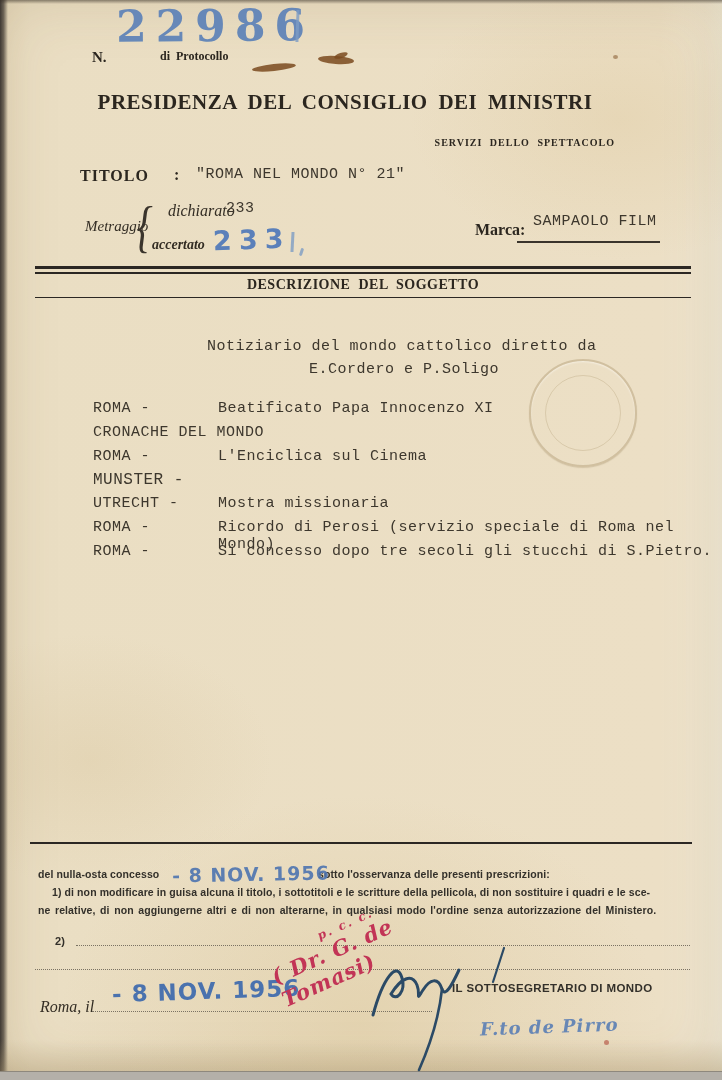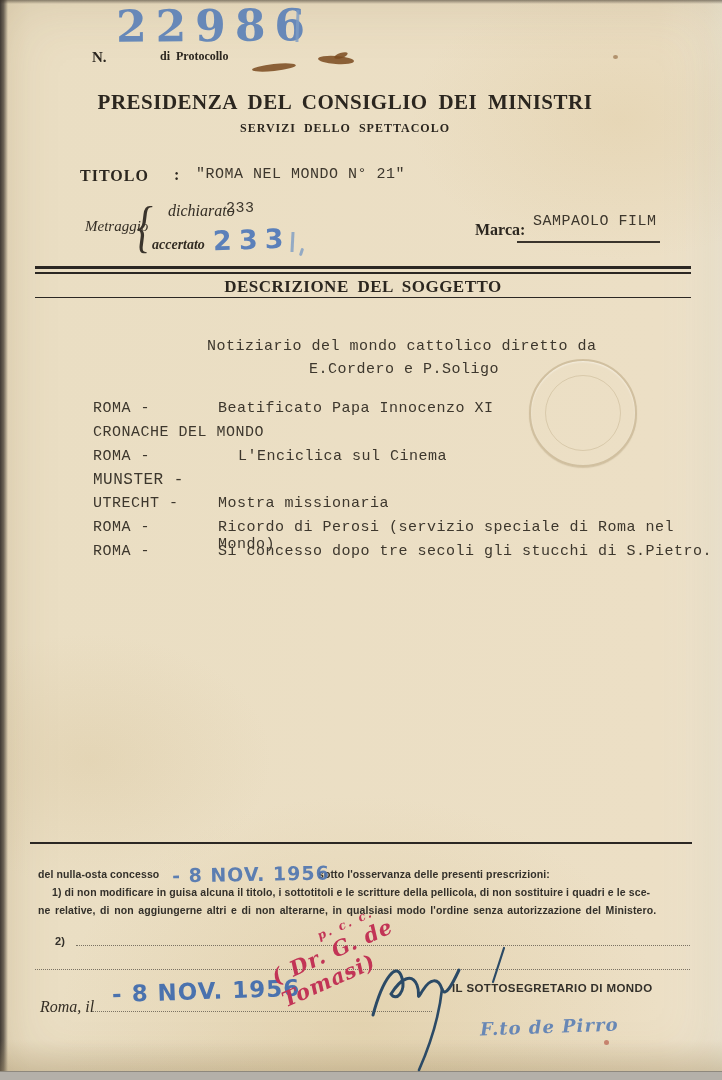--- a/index.html
+++ b/index.html
@@ -59,55 +59,55 @@
   <div class="abs tick" style="left:296px; top:10px; width:3px; height:32px; transform:rotate(2deg);"></div>
 
   <div class="abs serif-bold" style="left:92px; top:49px; font-size:15px;">N.</div>
   <div class="abs serif-bold" style="left:160px; top:49px; font-size:12px; word-spacing:3px;">di Protocollo</div>
 
   <div class="abs smudge" style="left:252px; top:64px; width:44px; height:7px; transform:rotate(-6deg);"></div>
   <div class="abs smudge" style="left:318px; top:56px; width:36px; height:8px; transform:rotate(4deg);"></div>
   <div class="abs smudge" style="left:334px; top:53px; width:14px; height:5px; transform:rotate(-18deg);"></div>
 
   <div class="abs serif-bold" style="left:75px; top:90px; width:540px; text-align:center; font-size:21px; letter-spacing:0.5px; word-spacing:5px;">PRESIDENZA DEL CONSIGLIO DEI MINISTRI</div>
-  <div class="abs serif-bold" style="left:75px; top:121px; width:540px; text-align:center; font-size:12px; letter-spacing:1px; word-spacing:4px;">SERVIZI DELLO SPETTACOLO</div>
+  <div class="abs serif-bold" style="left:75px; top:137px; width:540px; text-align:right; font-size:10px; letter-spacing:1px; word-spacing:4px;">SERVIZI DELLO SPETTACOLO</div>
 
   <div class="abs serif-bold" style="left:80px; top:167px; font-size:16px; letter-spacing:1px;">TITOLO</div>
   <div class="abs serif-bold" style="left:174px; top:166px; font-size:16px;">:</div>
   <div class="abs mono" style="left:196px; top:166px; font-size:15px;">"ROMA NEL MONDO N° 21"</div>
 
   <div class="abs serif-italic" style="left:85px; top:218px; font-size:15px;">Metraggio</div>
   <div class="abs serif-italic" style="left:133px; top:193px; font-size:58px; font-weight:400; transform:scaleX(0.7); color:#3a342c;">{</div>
   <div class="abs serif-italic" style="left:152px; top:202px; font-size:16px;margin-left:16px;">dichiarato</div>
   <div class="abs mono" style="left:226px; top:200px; font-size:15px;">233</div>
   <div class="abs serif-italic" style="left:152px; top:237px; font-size:14px; font-weight:bold;">accertato</div>
   <div class="abs blue-sans-stamp" style="left:213px; top:224px; font-size:27px; letter-spacing:7px; transform:rotate(-2deg); color:#5b80ba;">233</div>
   <div class="abs tick" style="left:291px; top:232px; width:2.5px; height:20px; transform:rotate(3deg);"></div>
   <div class="abs tick" style="left:300px; top:248px; width:3px; height:8px; transform:rotate(18deg); border-radius:2px;"></div>
 
   <div class="abs serif-bold" style="left:475px; top:221px; font-size:16px;">Marca:</div>
   <div class="abs" style="left:517px; top:241px; width:143px; height:1.5px; background:#3a342c;"></div>
   <div class="abs mono" style="left:533px; top:213px; font-size:15px;">SAMPAOLO FILM</div>
 
   <div class="abs rule" style="left:35px; top:266px; width:656px; height:2.5px;"></div>
   <div class="abs rule" style="left:35px; top:272px; width:656px; height:1.5px;"></div>
-  <div class="abs serif-bold" style="left:35px; top:277px; width:656px; text-align:center; font-size:17px; letter-spacing:0.5px; word-spacing:4px;">DESCRIZIONE DEL SOGGETTO</div>
+  <div class="abs serif-bold" style="left:35px; top:277px; width:656px; text-align:center; font-size:14px; letter-spacing:0.5px; word-spacing:4px;">DESCRIZIONE DEL SOGGETTO</div>
   <div class="abs rule" style="left:35px; top:297px; width:656px; height:1px;"></div>
 
   <div class="abs mono" style="left:207px; top:338px; font-size:15px;">Notiziario del mondo cattolico diretto da</div>
   <div class="abs mono" style="left:309px; top:361px; font-size:15px;">E.Cordero e P.Soligo</div>
 
   <div class="abs mono" style="left:93px; top:400px; font-size:15px;">ROMA -</div>
   <div class="abs mono" style="left:218px; top:400px; font-size:15px;">Beatificato Papa Innocenzo XI</div>
 
   <div class="abs mono" style="left:93px; top:424px; font-size:15px;">CRONACHE DEL MONDO</div>
   <div class="abs mono" style="left:218px; top:424px; font-size:15px;"></div>
 
   <div class="abs mono" style="left:93px; top:448px; font-size:15px;">ROMA -</div>
-  <div class="abs mono" style="left:218px; top:448px; font-size:15px;margin-left:20px;">L'Enciclica sul Cinema</div>
+  <div class="abs mono" style="left:218px; top:448px; font-size:15px;">L'Enciclica sul Cinema</div>
 
   <div class="abs mono" style="left:93px; top:471px; font-size:16px;">MUNSTER -</div>
 
   <div class="abs mono" style="left:93px; top:495px; font-size:15px;">UTRECHT -</div>
   <div class="abs mono" style="left:218px; top:495px; font-size:15px;">Mostra missionaria</div>
 
   <div class="abs mono" style="left:93px; top:519px; font-size:15px;">ROMA -</div>
   <div class="abs mono" style="left:218px; top:519px; font-size:15px;">Ricordo di Perosi (servizio speciale di Roma nel Mondo)</div>
 
   <div class="abs mono" style="left:93px; top:543px; font-size:15px;">ROMA -</div>

